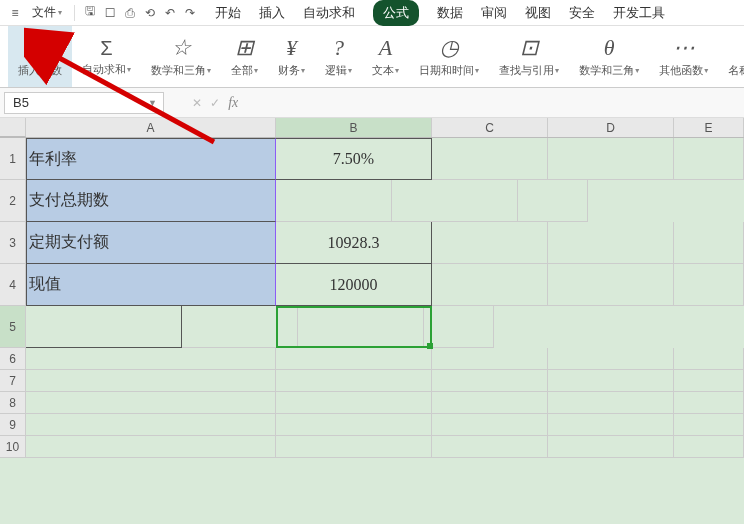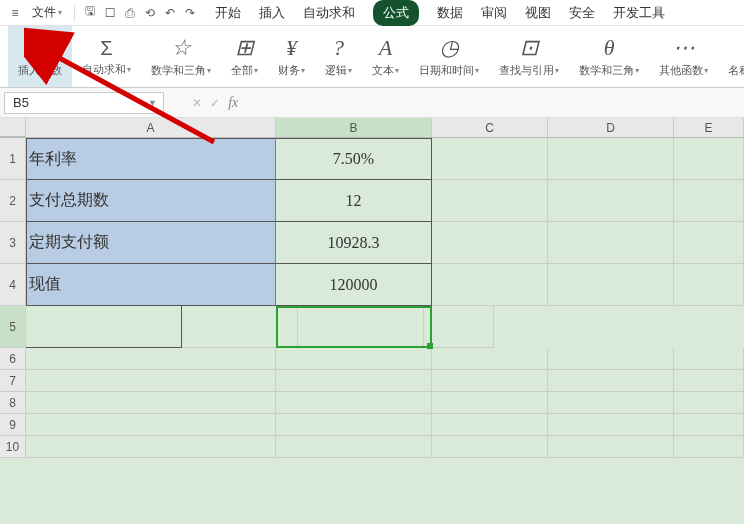--- a/index.html
+++ b/index.html
@@ -195,21 +195,20 @@
     <div class="row-h">1</div>
     <div class="cell colA topborder leftborder">年利率</div>
     <div class="cell colB topborder">7.50%</div>
     <div class="cell colC"></div>
     <div class="cell colD"></div>
     <div class="cell colE"></div>
   </div>
   <div class="row">
     <div class="row-h">2</div>
     <div class="cell colA leftborder">支付总期数</div>
-    <div class="cell colB">12</div>
     <div class="cell colC"></div>
     <div class="cell colD"></div>
     <div class="cell colE"></div>
   </div>
   <div class="row">
     <div class="row-h">3</div>
     <div class="cell colA leftborder">定期支付额</div>
     <div class="cell colB">10928.3</div>
     <div class="cell colC"></div>
     <div class="cell colD"></div>

